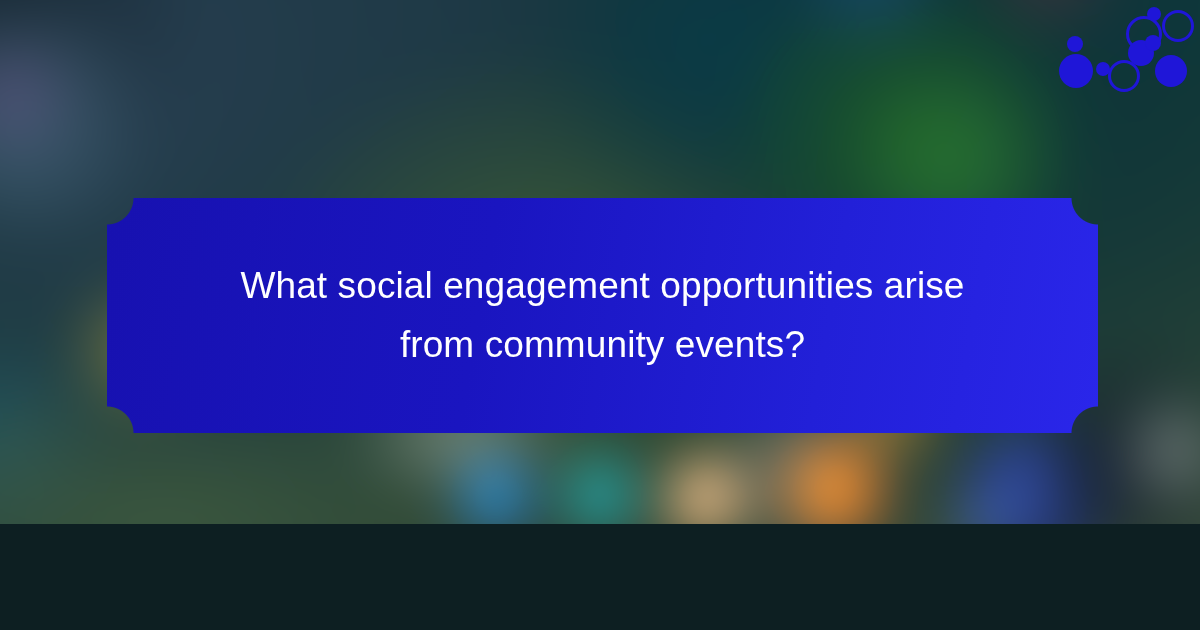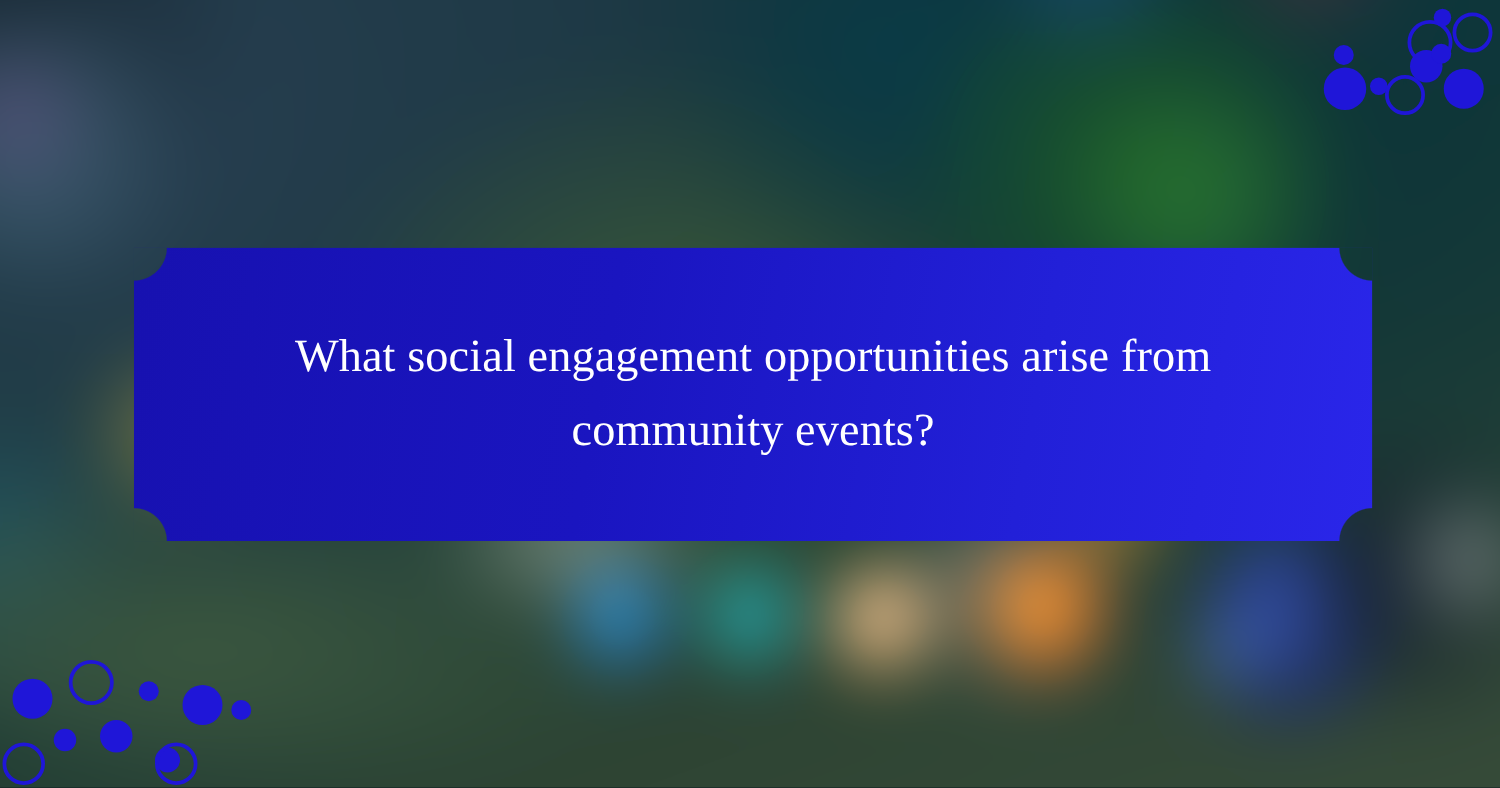--- a/index.html
+++ b/index.html
@@ -5,23 +5,23 @@
 <style>
   html, body {
     margin: 0;
     padding: 0;
     background: #0d1f22;
   }
 
   .stage {
     position: relative;
     width: 1200px;
-    height: 630px;
+    height: 524px;
     overflow: hidden;
-    font-family: Liberation Serif, serif;
+    font-family: Liberation Sans, sans-serif;
   }
 
   
   .bg-layer {
     position: absolute;
     inset: -60px;
     filter: blur(26px) saturate(1.05);
     transform: scale(1.06);
   }
 

